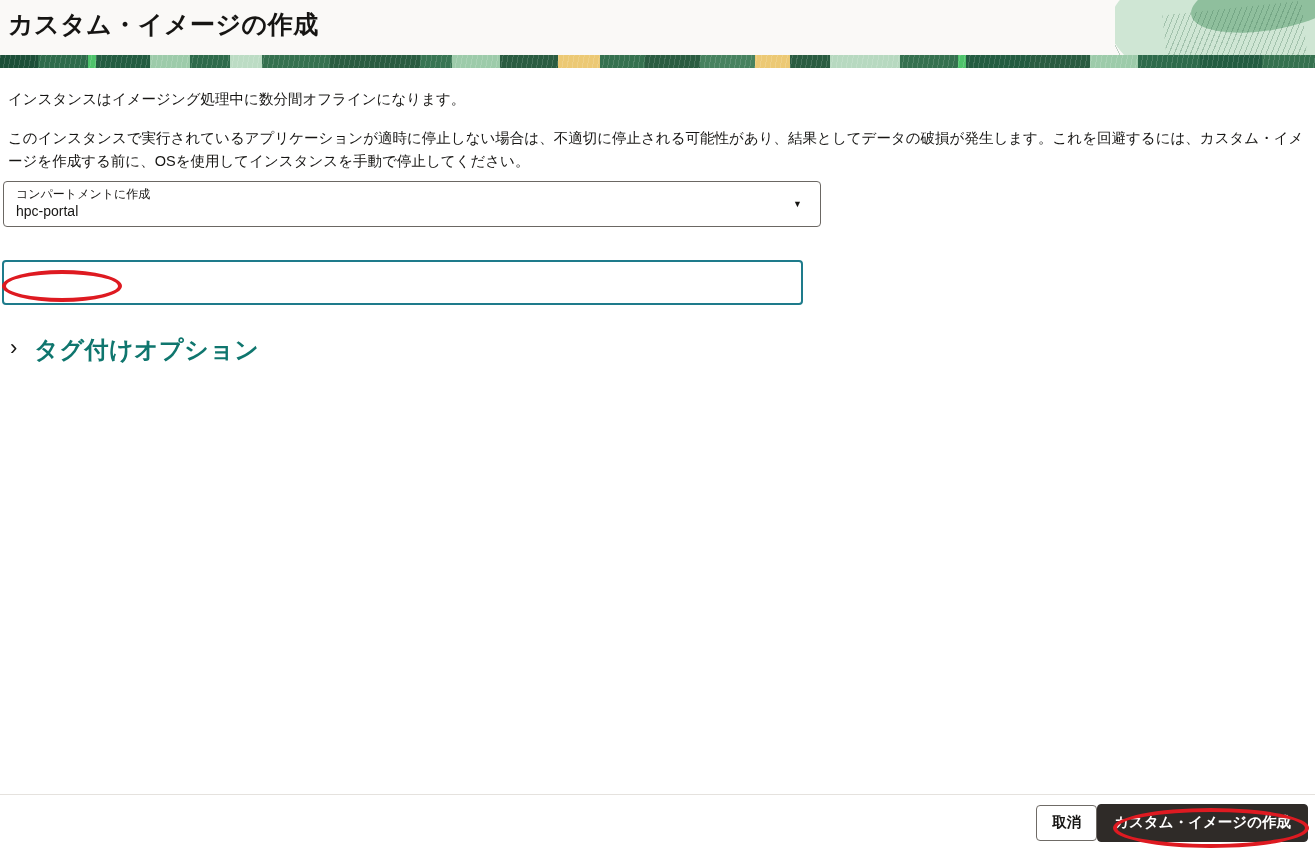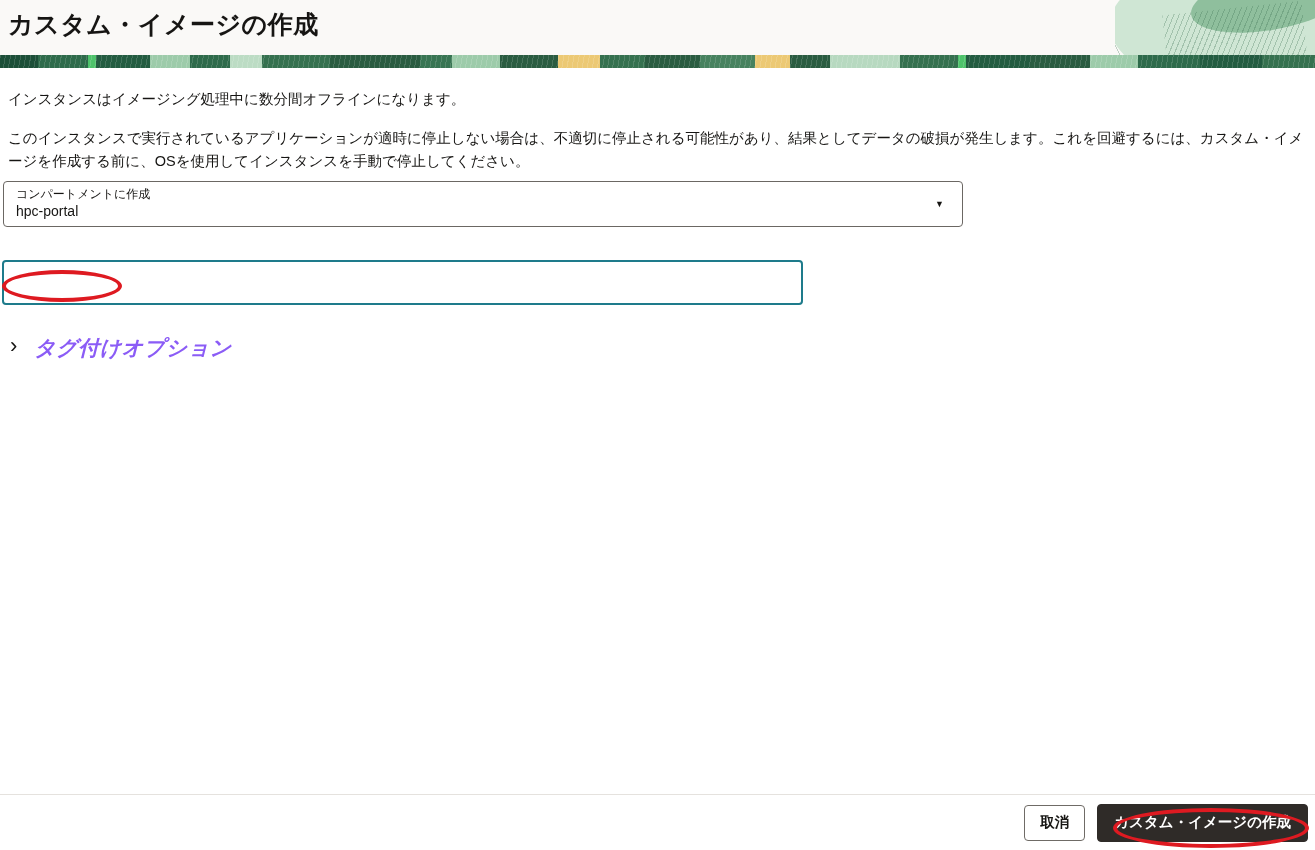--- a/index.html
+++ b/index.html
@@ -67,21 +67,21 @@
   .intro { position: absolute; left: 8px; right: 4px; top: 88px; }
   .intro p { font-size: 14.5px; line-height: 1.55; color: #161513; }
   .intro p + p { margin-top: 17px; }
 
   
   .field {
     position: absolute; border-radius: 4px; background: #ffffff;
     padding: 5px 12px; display: flex; flex-direction: column; justify-content: center;
   }
   .select-field {
-    left: 3px; top: 181px; width: 960px; height: 46px;
+    left: 3px; top: 181px; width: 818px; height: 46px;
     border: 1px solid #6b6763; cursor: pointer;
   }
   .field-label { font-size: 12px; color: #161513; line-height: 1.3; }
   .field-value { font-size: 14px; color: #161513; line-height: 1.35; }
   .select-caret {
     position: absolute; right: 18px; top: 50%; transform: translateY(-50%);
     font-size: 9px; color: #161513;
   }
   .name-field {
     left: 2px; top: 260px; width: 801px; height: 45px;
@@ -92,28 +92,28 @@
     font-family: "Liberation Sans", "DejaVu Sans", sans-serif;
     width: 100%; background: transparent; padding: 0; line-height: 1.35;
   }
 
   
   .tag-section {
     position: absolute; left: 10px; top: 334px;
     display: flex; align-items: center; gap: 17px; cursor: pointer;
   }
   .tag-chevron { font-size: 22px; color: #161513; line-height: 1; padding-bottom: 4px; }
-  .tag-label { font-size: 21px; font-weight: bold; color: #8b5cf6; letter-spacing: 0.5px; font-style: italic; }
+  .tag-label { font-size: 24px; font-weight: bold; color: #0f766e; letter-spacing: 0.5px; }
 
   
   .footer {
     position: absolute; left: 0; right: 0; top: 794px; bottom: 0;
     border-top: 1px solid #e5e2de; background: #ffffff;
     display: flex; align-items: center; justify-content: flex-end;
-    gap: 12px; padding-right: 7px;
+    padding-right: 7px;
   }
   .btn {
     font-family: "Liberation Sans", "DejaVu Sans", sans-serif;
     font-size: 14.5px; font-weight: bold; border-radius: 4px; cursor: pointer;
   }
   .btn-cancel {
     background: #ffffff; color: #161513;
     border: 1px solid #6f6b66; height: 36px; padding: 0 15px;
   }
   .btn-create {

